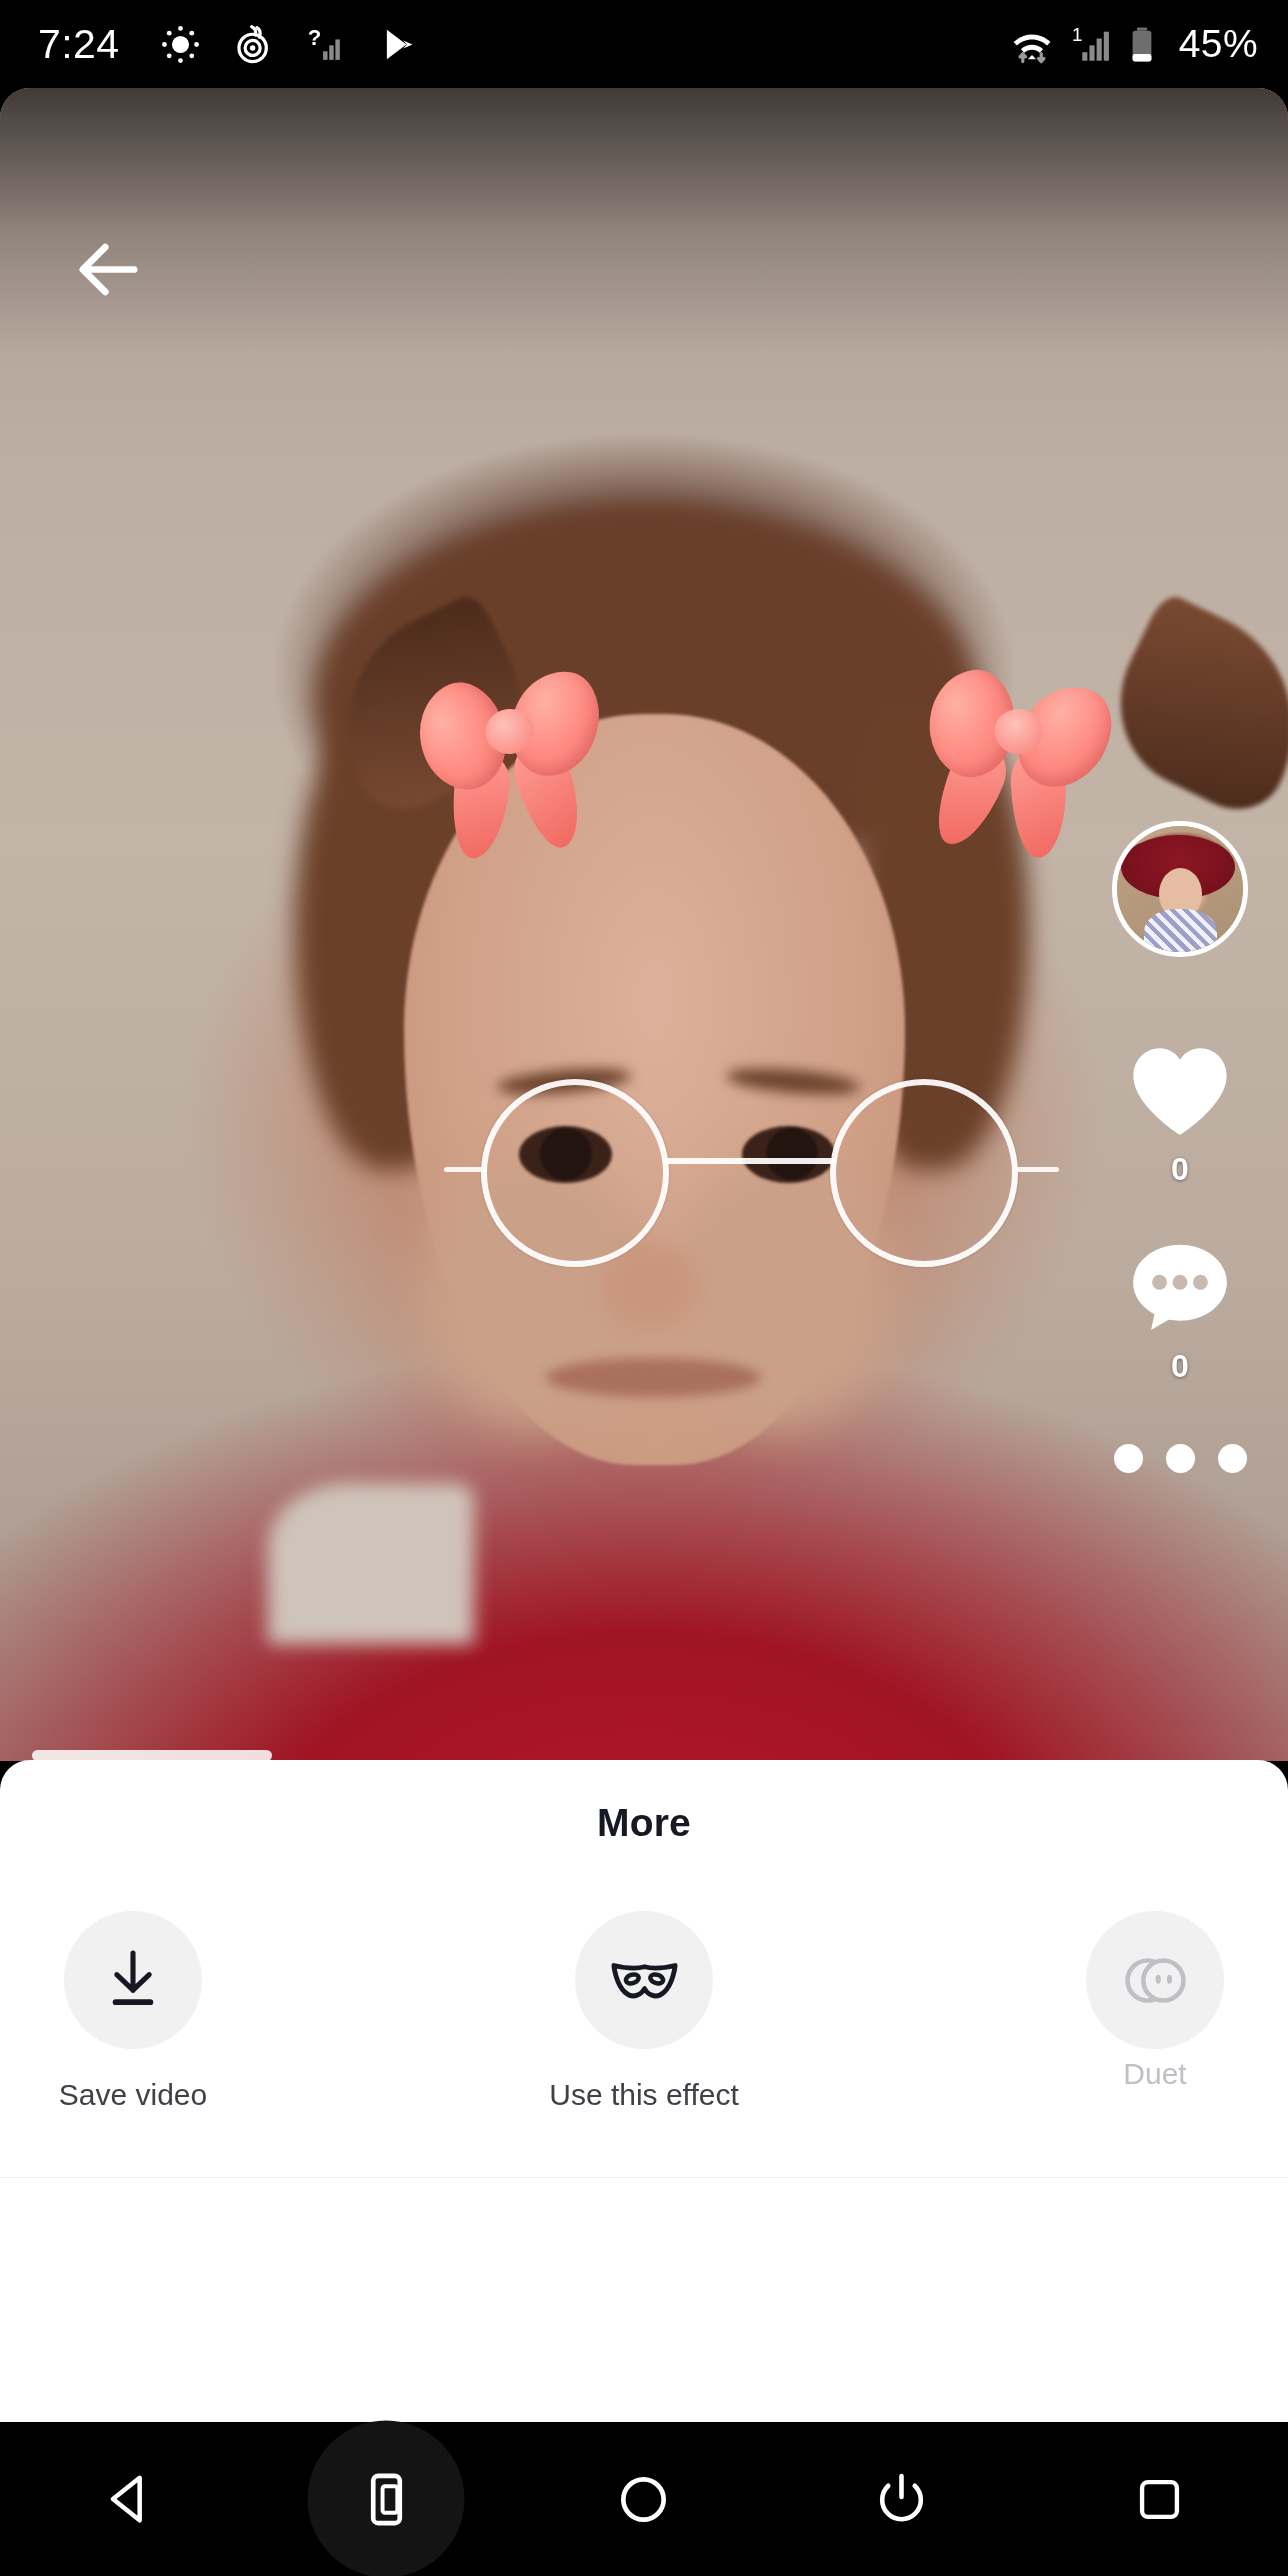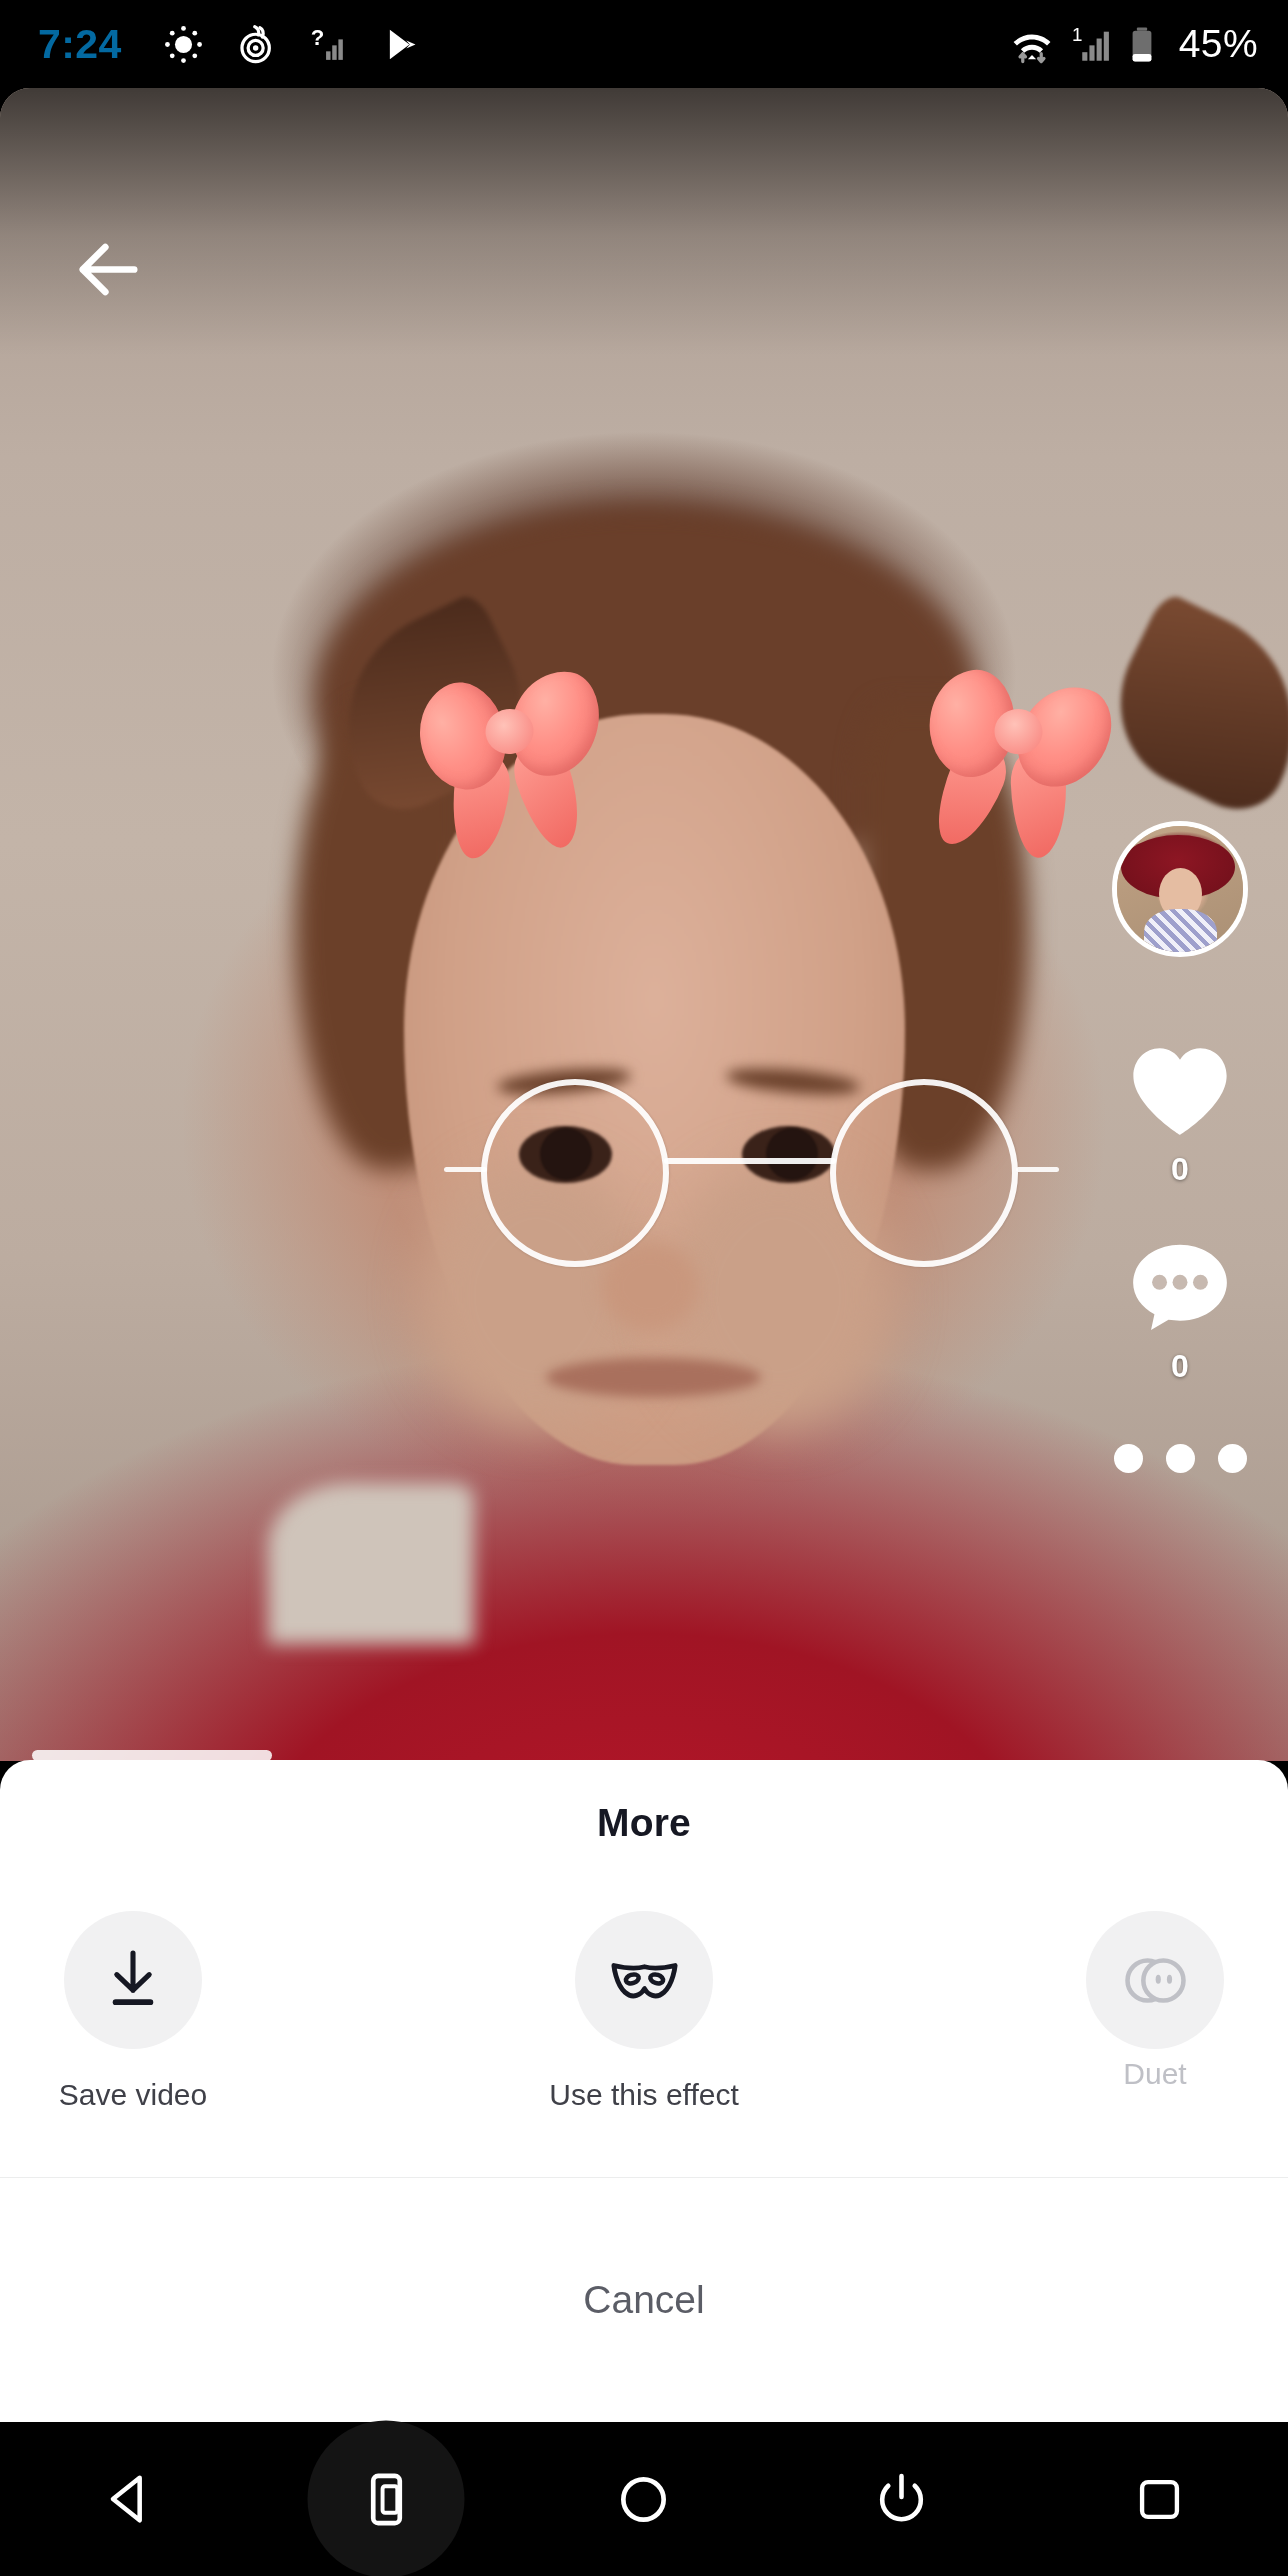--- a/index.html
+++ b/index.html
@@ -10,21 +10,21 @@
     overflow: hidden;
   }
   #screen { position: relative; width: 1288px; height: 2576px; background: #000; overflow: hidden; }
 
   
   #status-bar {
     position: absolute; left: 0; top: 0; width: 1288px; height: 88px;
     background: #000; display: flex; align-items: center;
     padding: 0 30px 0 38px; z-index: 60;
   }
-  #status-time { color: #0369a1; font-size: 41px; font-weight: 700; letter-spacing: 0.4px; }
+  #status-time { color: #ffffff; font-size: 41px; font-weight: 400; letter-spacing: 0.4px; }
   .status-left-icons { display: flex; align-items: center; gap: 32px; margin-left: 41px; }
   .status-right { margin-left: auto; display: flex; align-items: center; gap: 12.5px; }
   .sicon { display: block; }
   #battery-pct { color: #fff; font-size: 39px; font-weight: 400; margin-left: 9px; letter-spacing: 0.4px; }
 
   
   #video-stage {
     position: absolute; left: 0; top: 88px; width: 1288px; height: 1673px;
     border-top-left-radius: 30px; border-top-right-radius: 30px;
     overflow: hidden; background: #8b7d74;
@@ -421,21 +421,20 @@
           </svg>
         </div>
         <div class="action-label">Duet</div>
       </div>
 
 
 
     </div>
 
     <div id="sheet-divider"></div>
-    <div id="cancel-button">Cancel</div>
   </div>
 
   <div id="nav-bar">
 
     <div class="nav-btn">
       <svg class="nav-glyph" width="64" height="64" viewBox="0 0 24 24">
         <path d="M16 4 L6 12 L16 20 Z" fill="none" stroke="#fff" stroke-width="1.7" stroke-linejoin="round"></path>
       </svg>
     </div>
 

